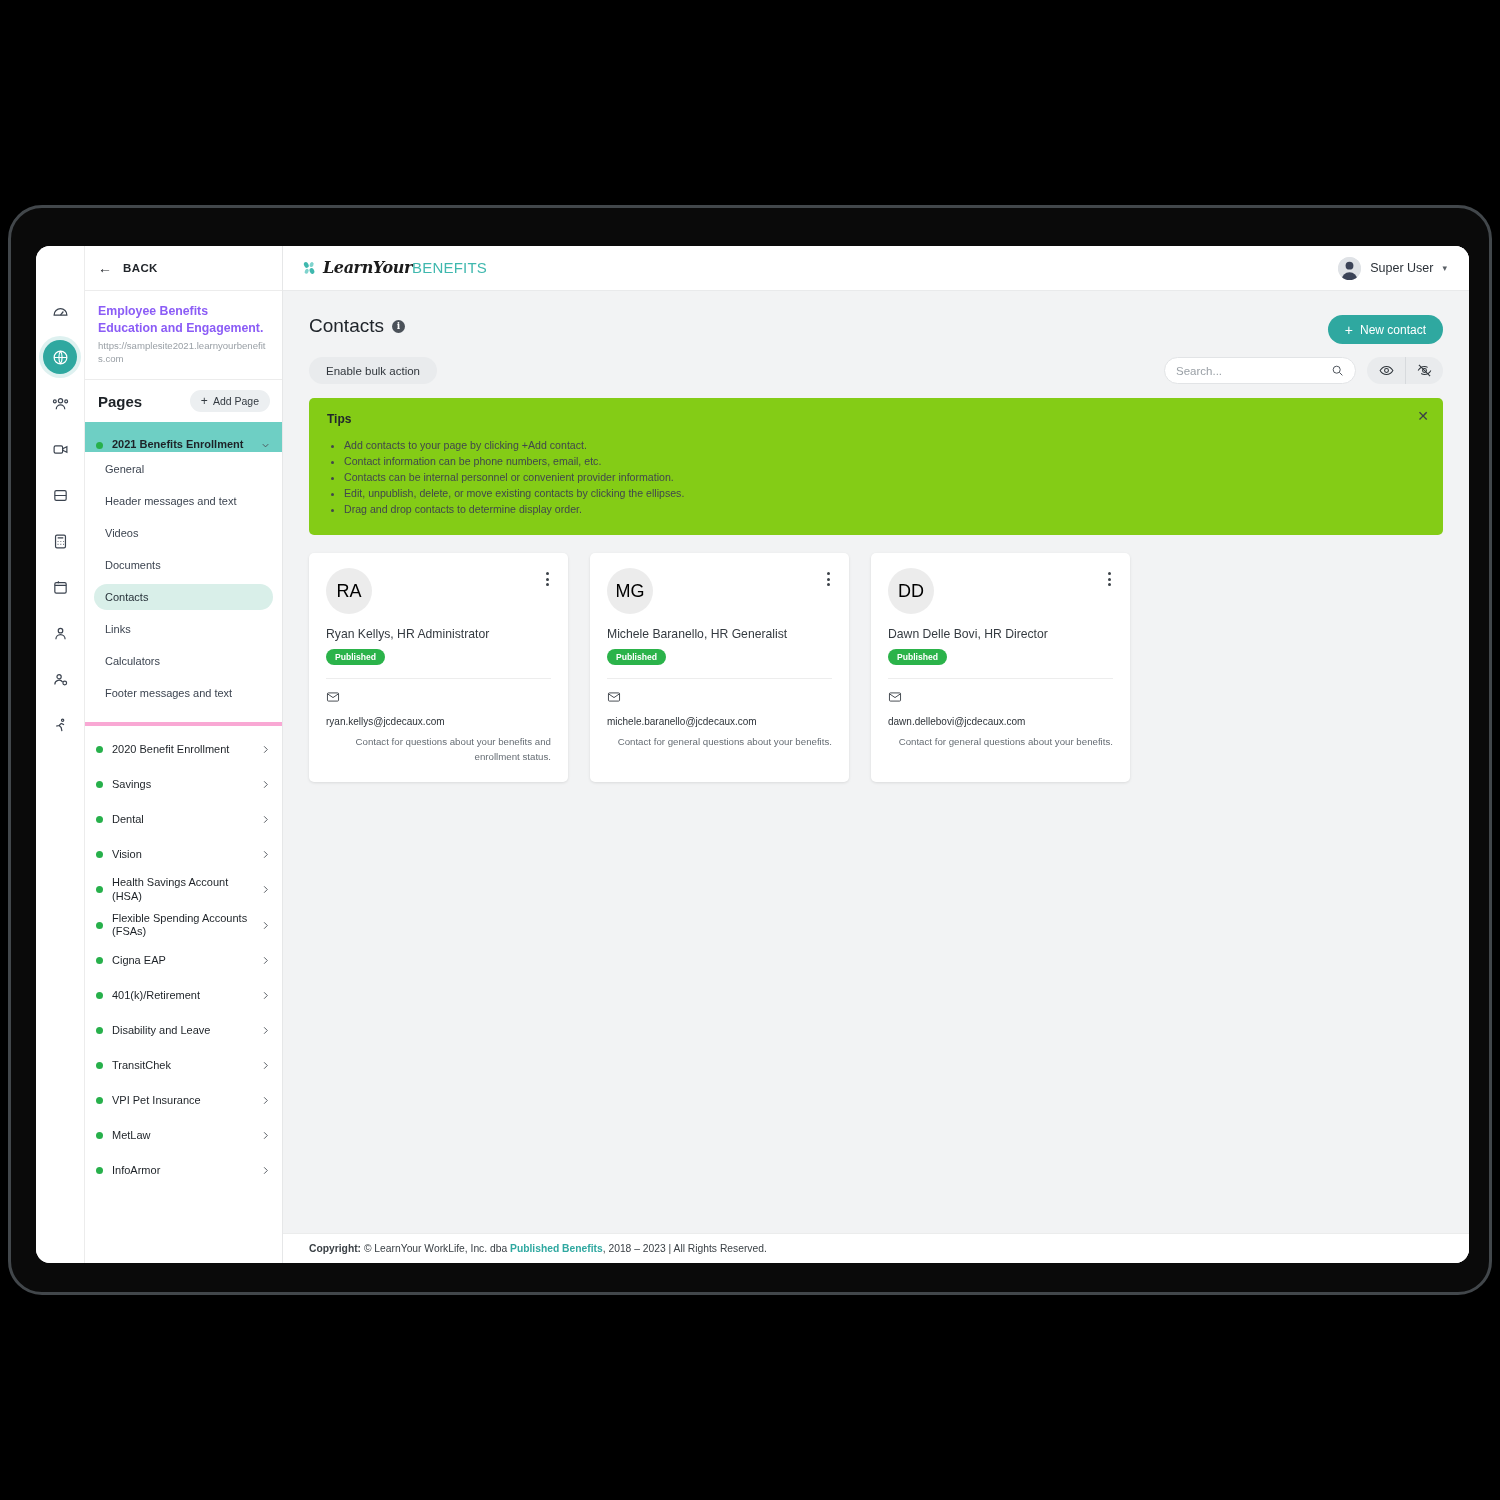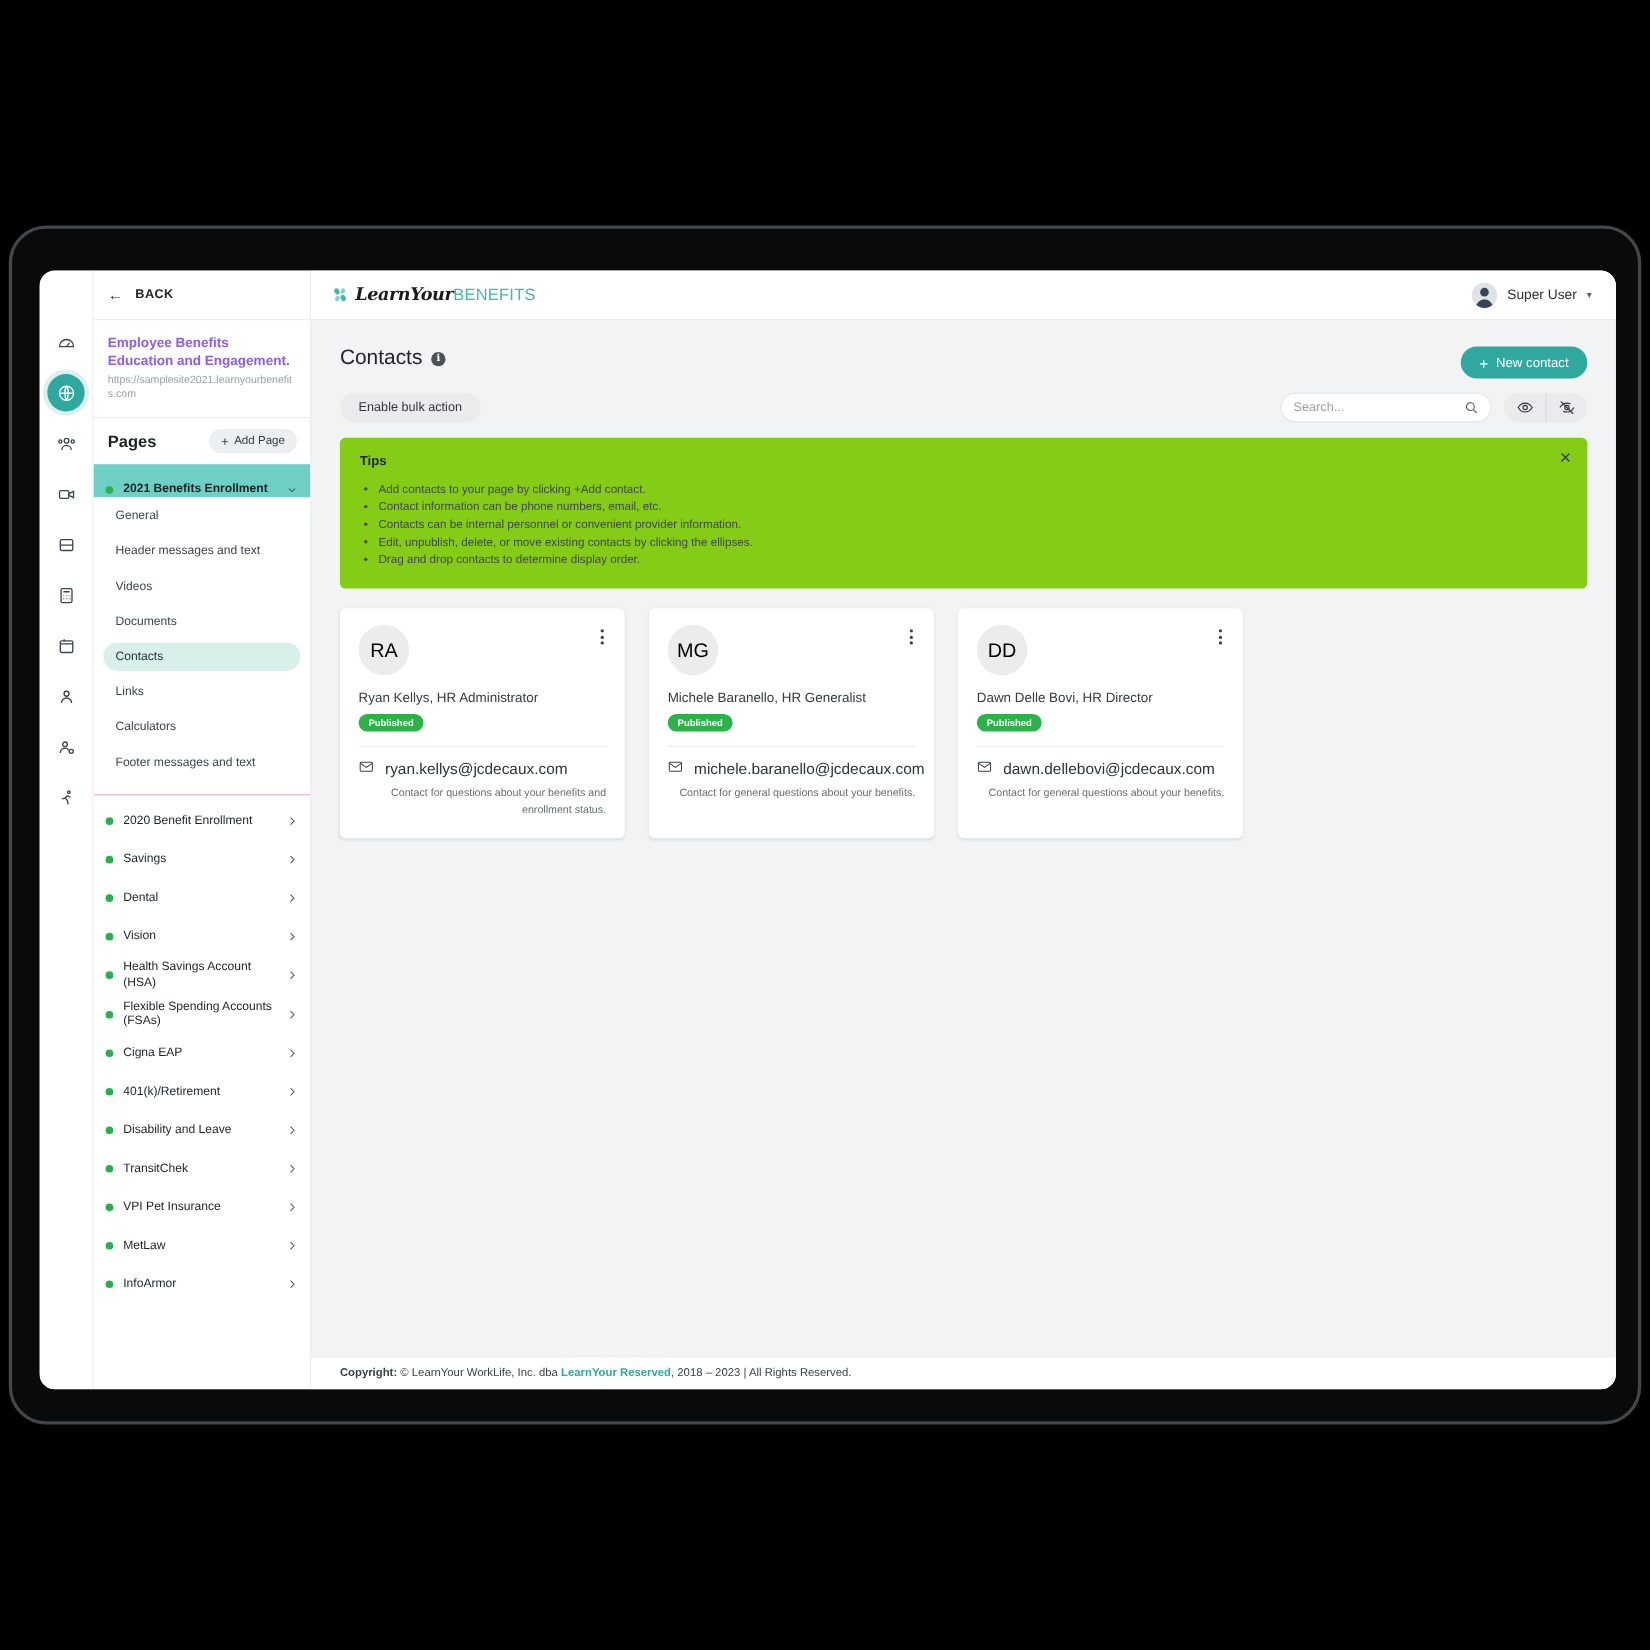--- a/index.html
+++ b/index.html
@@ -79,21 +79,21 @@
   .page-group-head {
     height: 30px; display: flex; align-items: center; gap: 9px;
     padding: 16px 11px 0 11px; font-size: 11px; color: #1d2227;
   }
   .page-group-head.active { background: #6ecfc4; font-weight: 700; }
   .dot { width: 7px; height: 7px; border-radius: 50%; background: #27b04b; flex: 0 0 7px; }
   .page-group-head .gtitle { flex: 1; line-height: 1.2; }
   .chev { color: #4a5056; font-size: 11px; line-height: 1; }
   .chev.down svg, .chev.right svg { width: 11px; height: 11px; display:block; }
 
-  #sub-list { padding: 4px 9px 10px; border-bottom: 1px solid #f9a8d4; }
+  #sub-list { padding: 4px 9px 10px; border-bottom: 4px solid #f9a8d4; }
   .sub-item {
     height: 26px; display: flex; align-items: center;
     padding: 0 11px; font-size: 11px; color: #3c4450;
     border-radius: 13px; margin-bottom: 6px; cursor: pointer;
   }
   .sub-item.active { background: #d9efe9; color: #28323a; }
 
   #group-list { padding-top: 6px; }
   .group-row {
     min-height: 35px; display: flex; align-items: center; gap: 9px;
@@ -209,21 +209,21 @@
     padding: 3px;
   }
   .card-menu i { width: 3px; height: 3px; border-radius: 50%; background: #3c4248; display: block; }
   .card-name { font-size: 12.2px; color: #353b41; margin-top: 13px; }
   .badge {
     display: inline-block; margin-top: 8px;
     background: #2bb34a; color: #fff; border-radius: 9px;
     font-size: 8.6px; padding: 3px 9px 3px; font-weight: 700;
   }
   .card-divider { height: 1px; background: #ededed; margin: 13px 0 11px; }
-  .card-email { display: flex; align-items: center; gap: 10px; font-size: 14px; color: #2d3339; }
+  .card-email { display: flex; align-items: flex-start; gap: 10px; font-size: 10px; color: #2d3339; flex-direction: column; }
   .card-email svg { width: 14px; height: 14px; flex: 0 0 14px; color: #3c4248; }
   .card-note { font-size: 9.7px; color: #666d74; line-height: 1.5; margin-top: 8px; text-align: right; }
 
   #footer {
     height: 30px; background: #fff; border-top: 1px solid #ebecec;
     display: flex; align-items: center; padding-left: 26px; flex: 0 0 30px;
   }
   #footer-text { font-size: 10.3px; color: #3b4146; }
   #footer-text b { font-weight: 700; }
   #footer-text .lnk { color: #2fa8a0; font-weight: 700; }
@@ -600,19 +600,19 @@
                   </svg></span>
                 <span>dawn.dellebovi@jcdecaux.com</span>
               </div>
               <div class="card-note">Contact for general questions about your benefits.</div>
             </div>
           </section>
       </div>
 
       <footer id="footer">
         <div id="footer-text">
-          <b>Copyright:</b><span> © LearnYour WorkLife, Inc. dba </span><span class="lnk">LearnYour Reserved</span><span>, 2018 – 2023 | All Rights Reserved.</span>
+          <b>Copyright:</b><span> © LearnYour WorkLife, Inc. dba </span><span class="lnk">Published Benefits</span><span>, 2018 – 2023 | All Rights Reserved.</span>
         </div>
       </footer>
 
     </main>
   </div>
 </div>
 
 </body></html>

